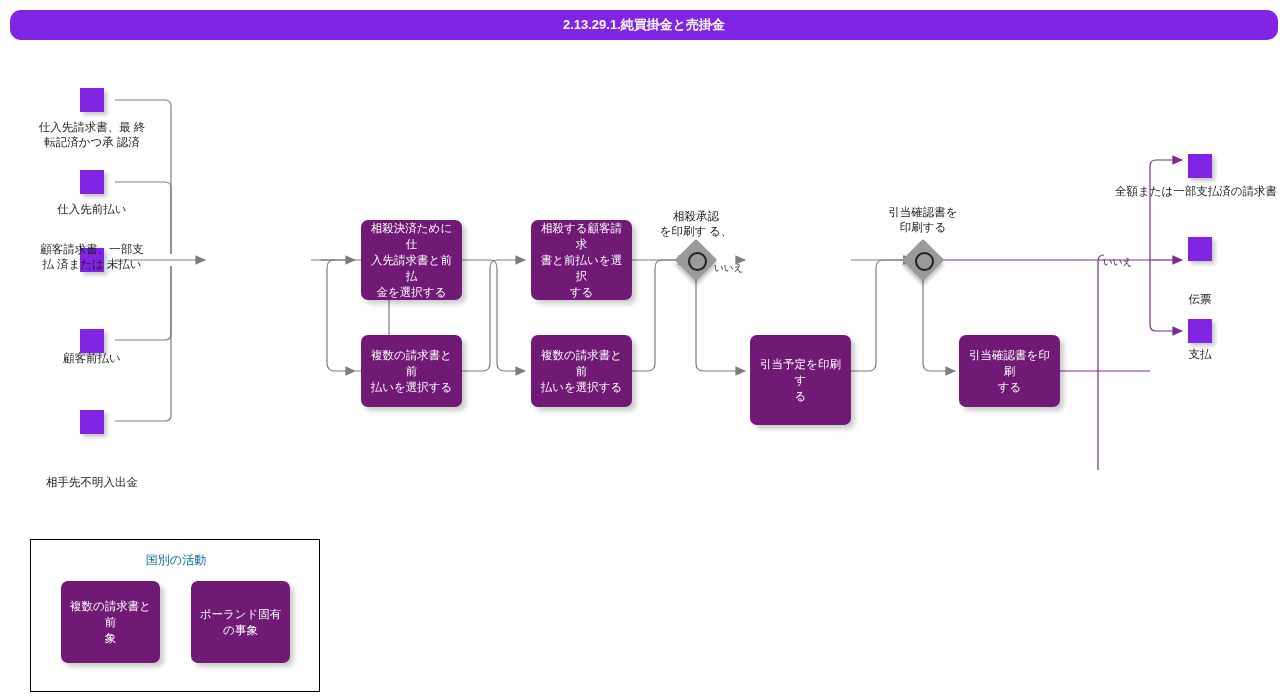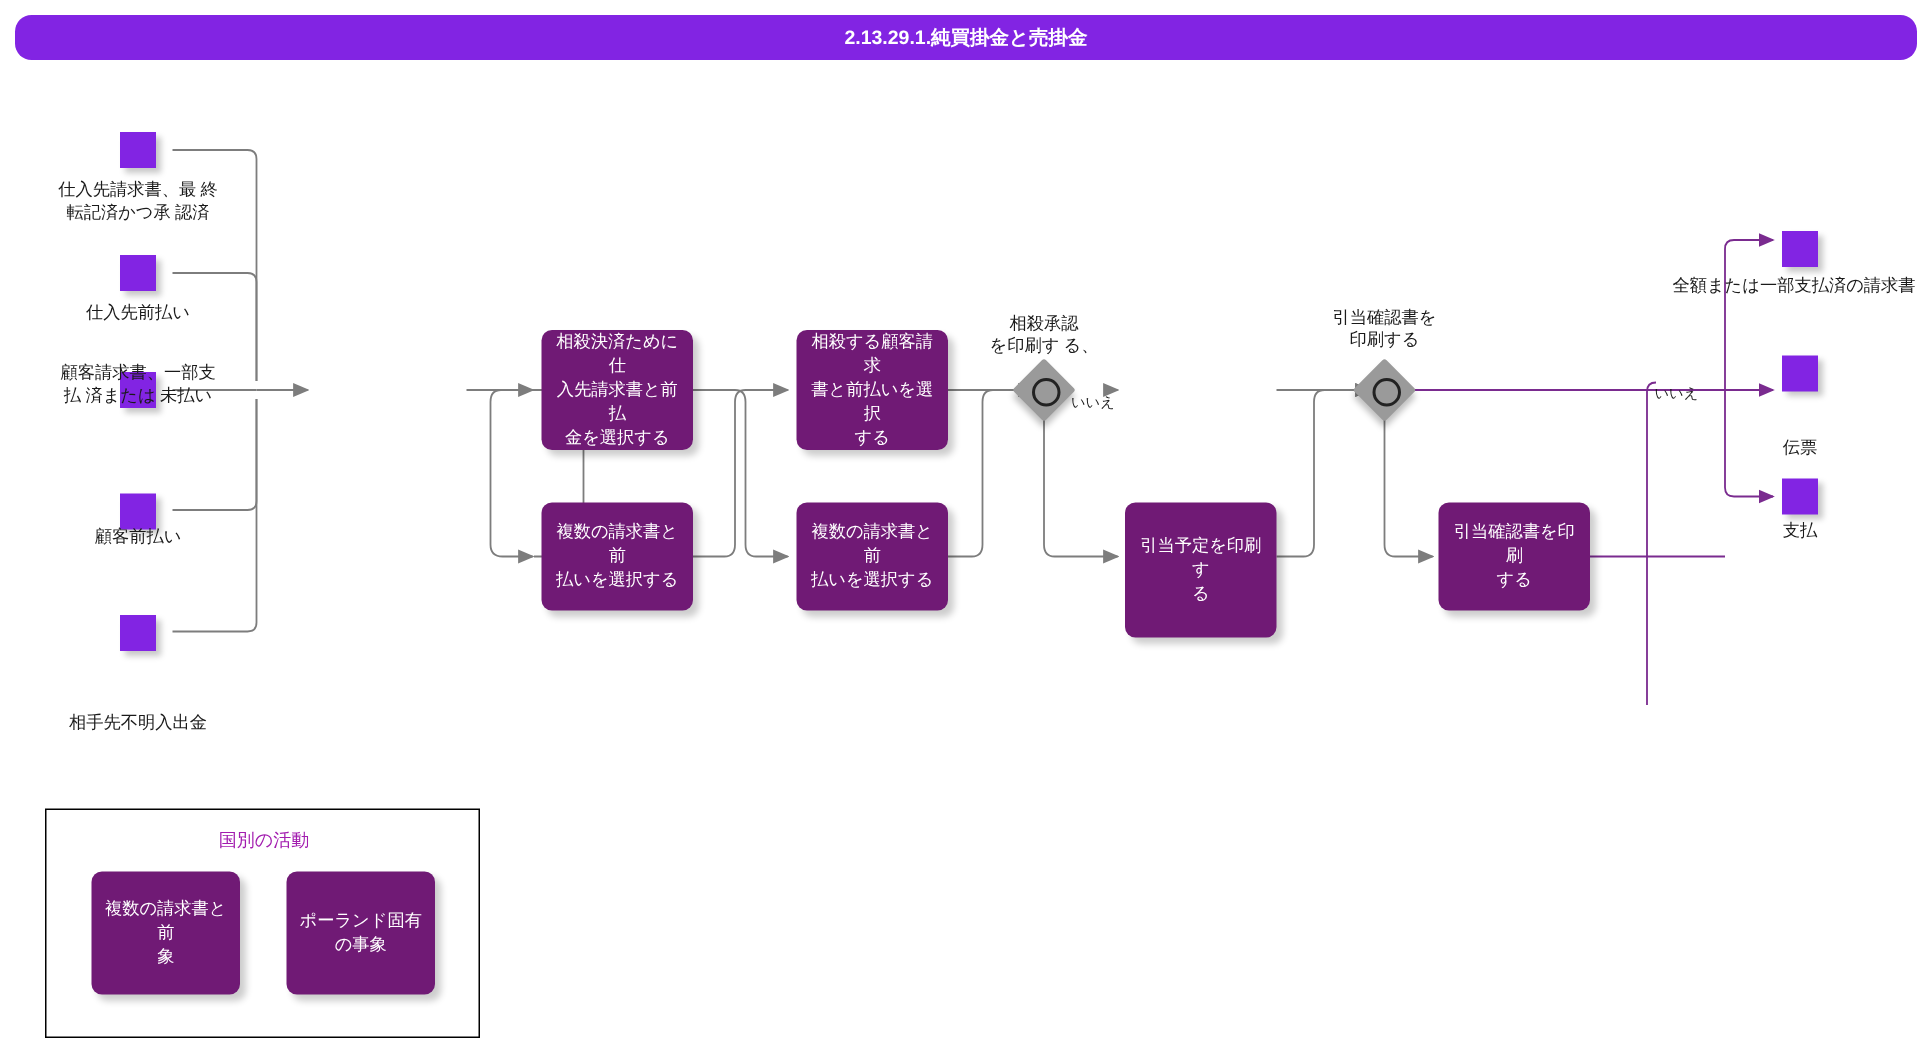--- a/index.html
+++ b/index.html
@@ -64,21 +64,21 @@
     font-family:"Liberation Serif","DejaVu Serif",serif;white-space:nowrap;
   }
 
   
   .legend{
     position:absolute;left:30px;top:539px;width:290px;height:153px;
     border:1.5px solid #000000;background:#ffffff;box-sizing:border-box;
   }
   .legend-title{
     position:absolute;left:0;top:12px;width:290px;text-align:center;
-    font-size:12px;color:#a21caf;
+    font-size:12px;color:#0369a1;
   }
 </style>
 </head>
 <body>
 
 <div id="canvas">
 
   <div class="titlebar">
     <span class="ttl">2.13.29.1.純買掛金と売掛金</span>
   </div>

